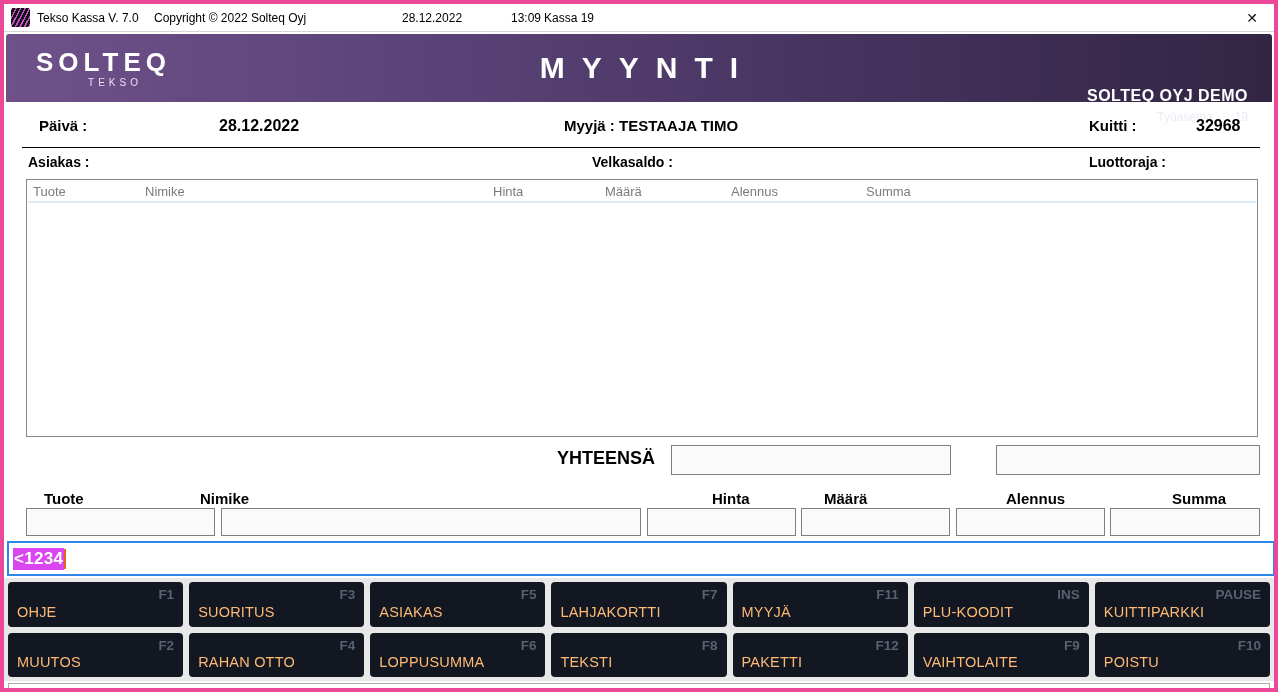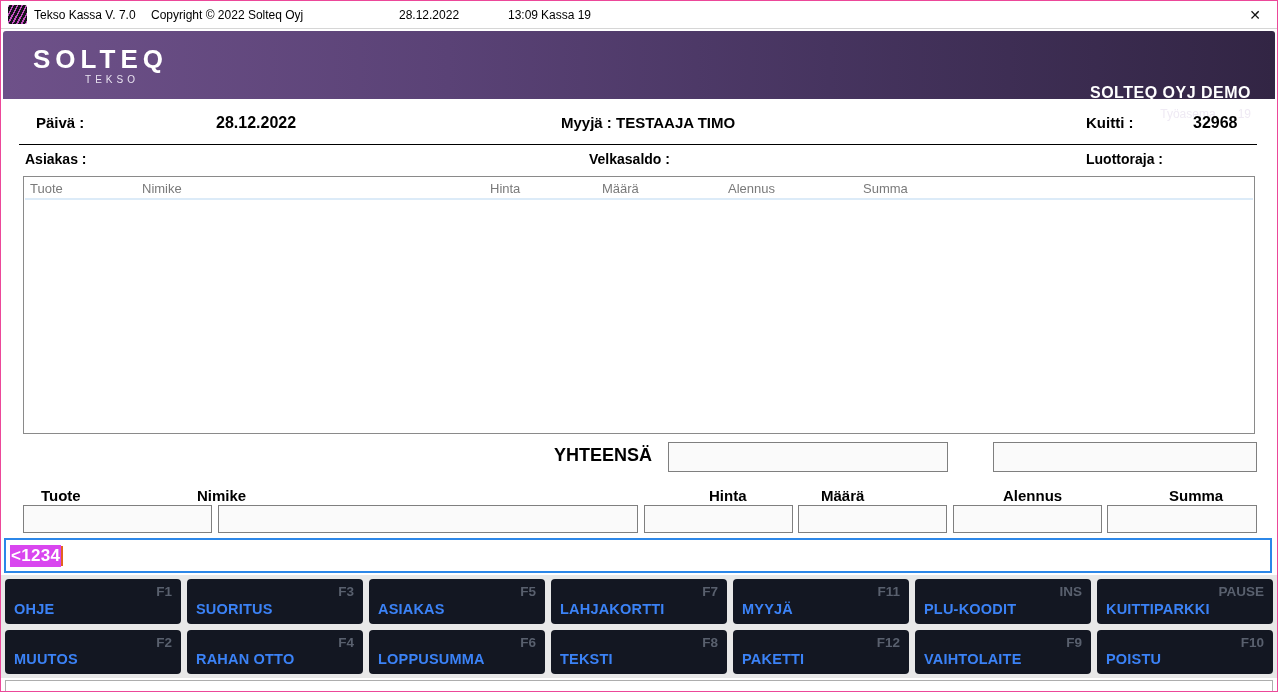--- a/index.html
+++ b/index.html
@@ -1,20 +1,20 @@
 <!DOCTYPE html>
 <html><head>
 <meta charset="utf-8">
 <style>
   * { margin:0; padding:0; box-sizing:border-box; }
   html,body { width:1278px; height:692px; }
   body { font-family:"Liberation Sans", sans-serif; background:#fff; }
   .window {
     position:relative; width:1278px; height:692px;
-    border:1px solid #ec4899; background:#fff; overflow:hidden;
+    border:4px solid #ec4899; background:#fff; overflow:hidden;
   }
 
   
   .titlebar {
     position:absolute; top:0; left:0; right:0; height:28px;
     background:#ffffff; border-bottom:1px solid #d6d6d6;
     font-size:12px; color:#000;
   }
   .titlebar span { position:absolute; top:7px; white-space:nowrap; }
   .app-icon {
@@ -99,22 +99,22 @@
   .cmd-caret { display:inline-block; width:2px; height:20px; background:#e2641f; }
 
   
   .fkeys {
     position:absolute; top:574px; left:0; right:0; height:103px;
     background:#e8e8e8; padding:4px;
     display:grid; grid-template-columns:repeat(7,1fr); grid-template-rows:1fr 1fr; gap:6px;
   }
   .fbtn { position:relative; background:#131722; border-radius:4px; cursor:pointer; }
   .fbtn .lab {
-    position:absolute; left:9px; bottom:7px; color:#3b82f6;
-    font-weight:700; font-size:14.5px; letter-spacing:0.2px; white-space:nowrap;
+    position:absolute; left:9px; bottom:7px; color:#fdba74;
+    font-weight:400; font-size:14.5px; letter-spacing:0.2px; white-space:nowrap;
   }
   .fbtn .key {
     position:absolute; right:9px; top:5px; color:#59606e;
     font-weight:700; font-size:13.5px;
   }
 
   
   .status-strip {
     position:absolute; top:679px; left:4px; right:4px; height:12px;
     background:#fff; border:1px solid #adadad;
@@ -133,20 +133,21 @@
     <span class="tb-time">13:09</span>
     <span class="tb-kassa">Kassa 19</span>
     <div class="close-btn">✕</div>
   </div>
 
   <div class="header">
     <div class="logo">
       <span class="logo-main">SOLTEQ</span>
       <span class="logo-sub">TEKSO</span>
     </div>
+    <div class="header-title">MYYNTI</div>
     <div class="header-right">
       <div class="store-name">SOLTEQ OYJ DEMO</div>
       <div class="workstation">
         <span>Työasema</span><span class="ws-val">19</span>
       </div>
     </div>
   </div>
 
   <span class="info-label r1" style="left:35px">Päivä :</span>
   <span class="info-value r1" style="left:215px; font-size:16px">28.12.2022</span>

